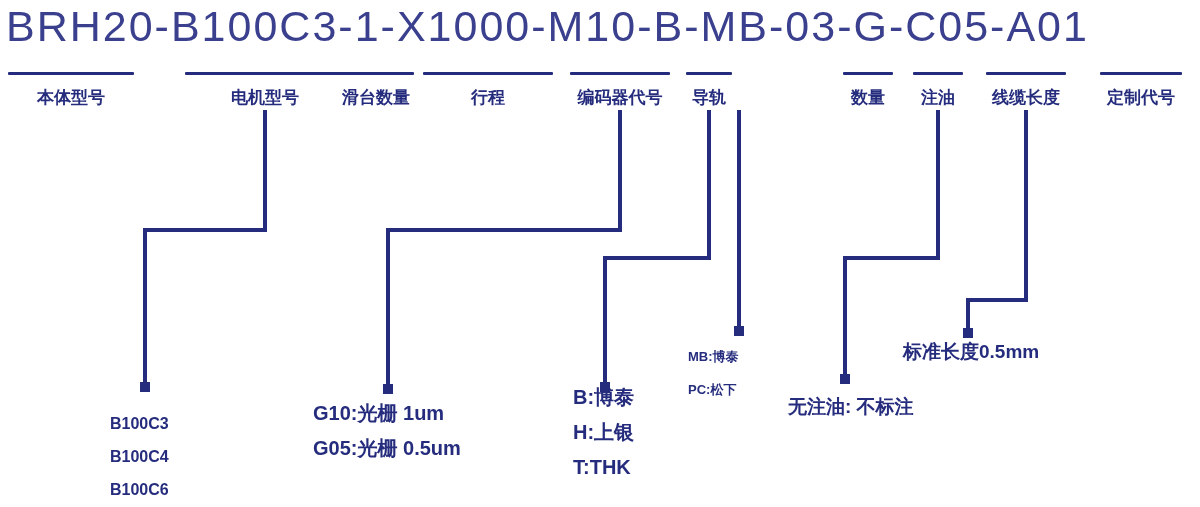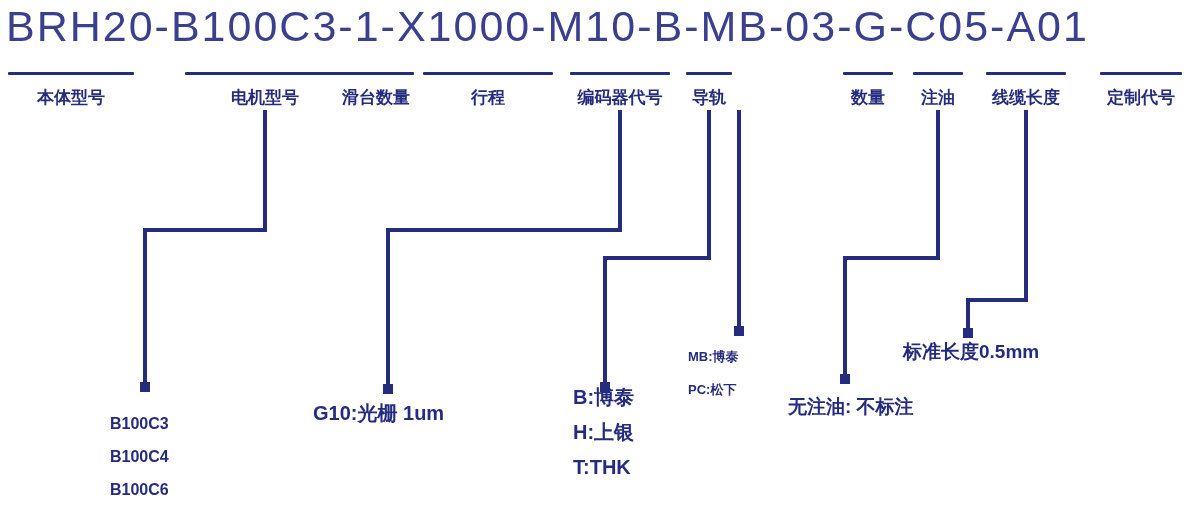--- a/index.html
+++ b/index.html
@@ -141,20 +141,21 @@
   <div class="cap" style="left:963px;top:328px"></div>
 
   <div class="opts" style="left:110px;top:407px;font-size:16px;line-height:33px">
     <div>B100C3</div>
     <div>B100C4</div>
     <div>B100C6</div>
   </div>
 
   <div class="opts" style="left:313px;top:396px;font-size:20px;line-height:35px">
     <div>G10:光栅 1um</div>
+    <div>G05:光栅 0.5um</div>
   </div>
 
   <div class="opts" style="left:573px;top:380px;font-size:20px;line-height:35px">
     <div>B:博泰</div>
     <div>H:上银</div>
     <div>T:THK</div>
   </div>
 
   <div class="opts" style="left:688px;top:340px;font-size:13px;line-height:33px">
     <div>MB:博泰</div>

